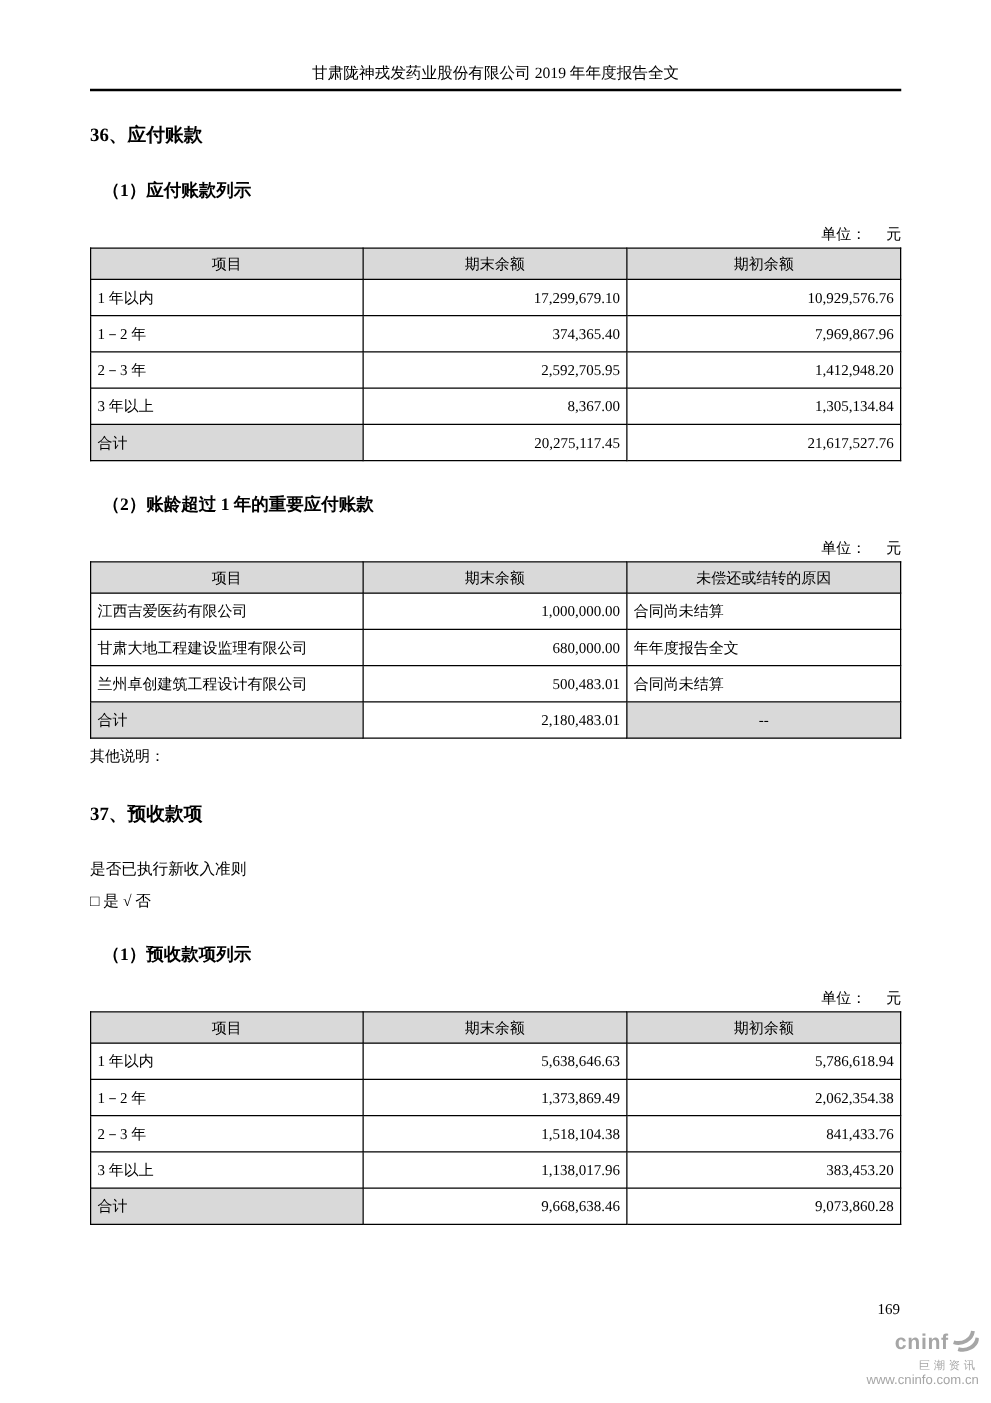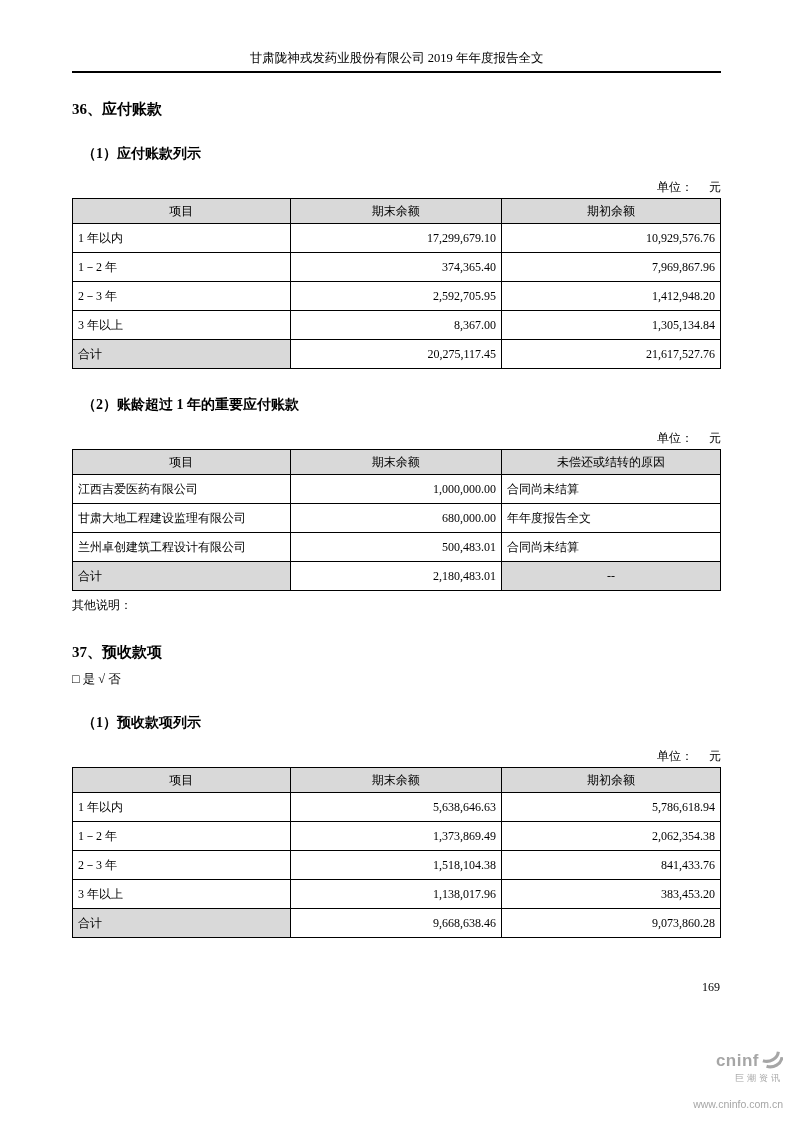--- a/index.html
+++ b/index.html
@@ -83,21 +83,21 @@
     line-height: 16px;
   }
   .answer {
     margin: 10px 72px 0 72px;
     font-size: 12.5px;
     line-height: 16px;
   }
   .mt-sec { margin-top: 30px; }
   .page-number {
     position: absolute;
-    top: 980px;
+    top: 1040px;
     right: 73px;
     font-size: 12px;
   }
   .cninfo-logo {
     position: absolute;
     right: 10px;
     bottom: 12px;
     text-align: right;
     color: #a6a6a6;
     line-height: 1.05;
@@ -116,21 +116,21 @@
     letter-spacing: 0.5px;
   }
   .logo-caption {
     font-size: 9px;
     letter-spacing: 3px;
     margin-top: 1px;
   }
   .logo-url {
     font-family: "Liberation Sans", "DejaVu Sans", sans-serif;
     font-size: 10.5px;
-    margin-top: 16px;
+    margin-top: 2px;
   }
 </style>
 </head>
 <body>
 
 <div class="page">
 
   <div class="header-title">甘肃陇神戎发药业股份有限公司 2019 年年度报告全文</div>
 
   <div class="h1">36、应付账款</div>
@@ -221,20 +221,21 @@
         <td class="lbl gray">合计</td>
         <td class="num">2,180,483.01</td>
         <td class="ctr gray">--</td>
       </tr>
     </tbody>
   </table>
 
   <div class="note">其他说明：</div>
 
   <div class="h1 mt-sec">37、预收款项</div>
+  <div class="question">是否已执行新收入准则</div>
   <div class="answer">□ 是 √ 否</div>
   <div class="h2">（1）预收款项列示</div>
 
   <div class="unit-line">
     <span>单位：</span><span class="unit-val">元</span>
   </div>
 
   <table class="fin">
     <colgroup>
         <col class="c1">

